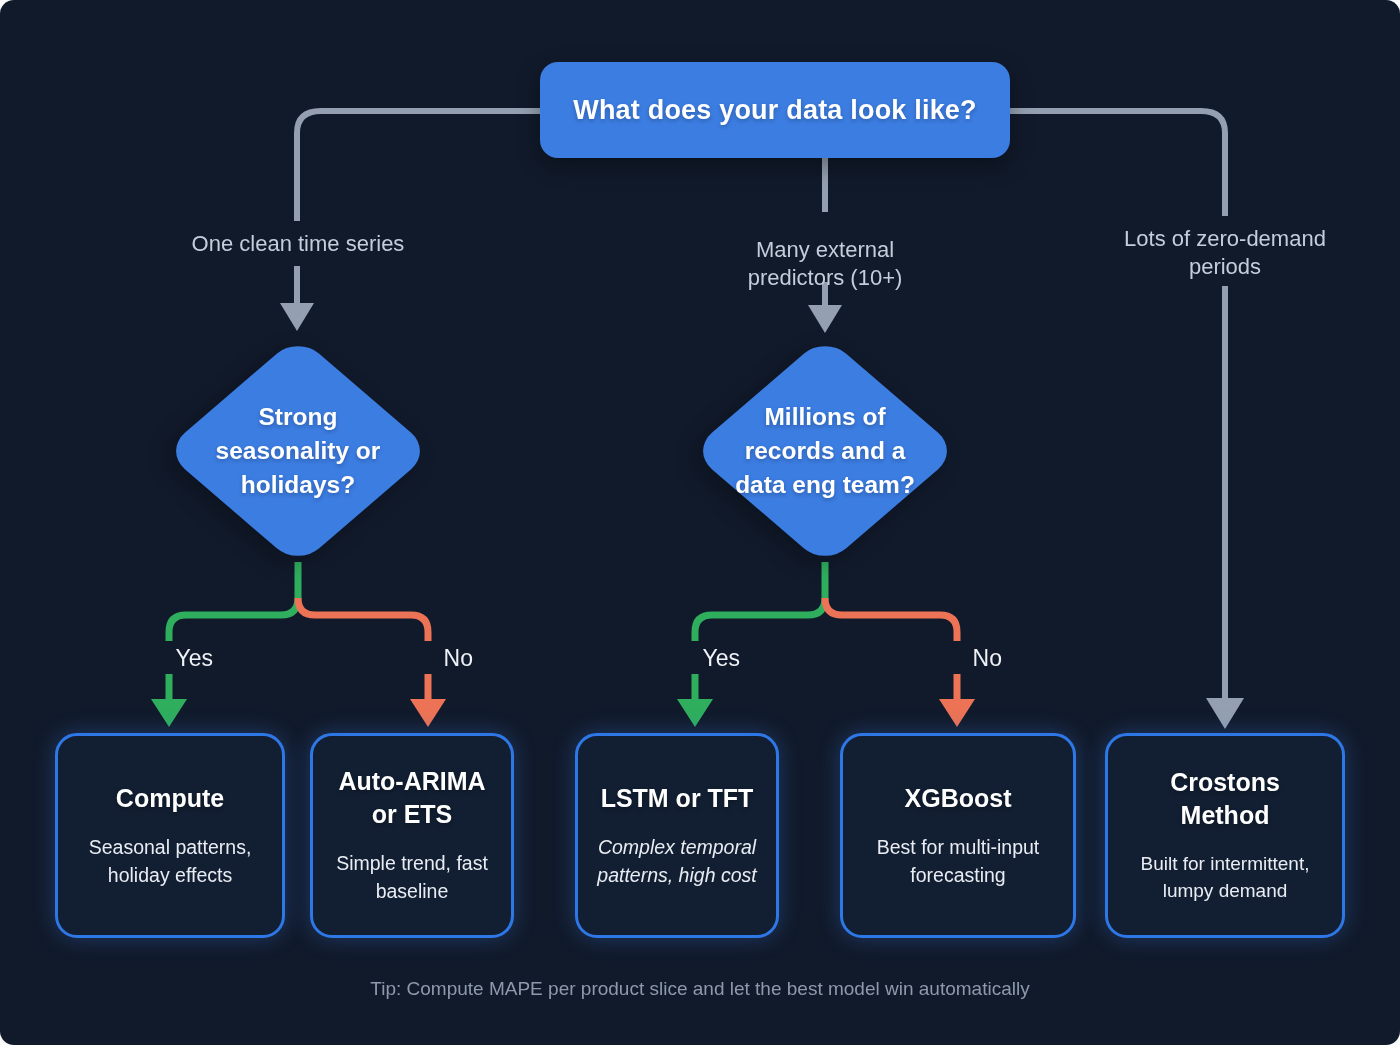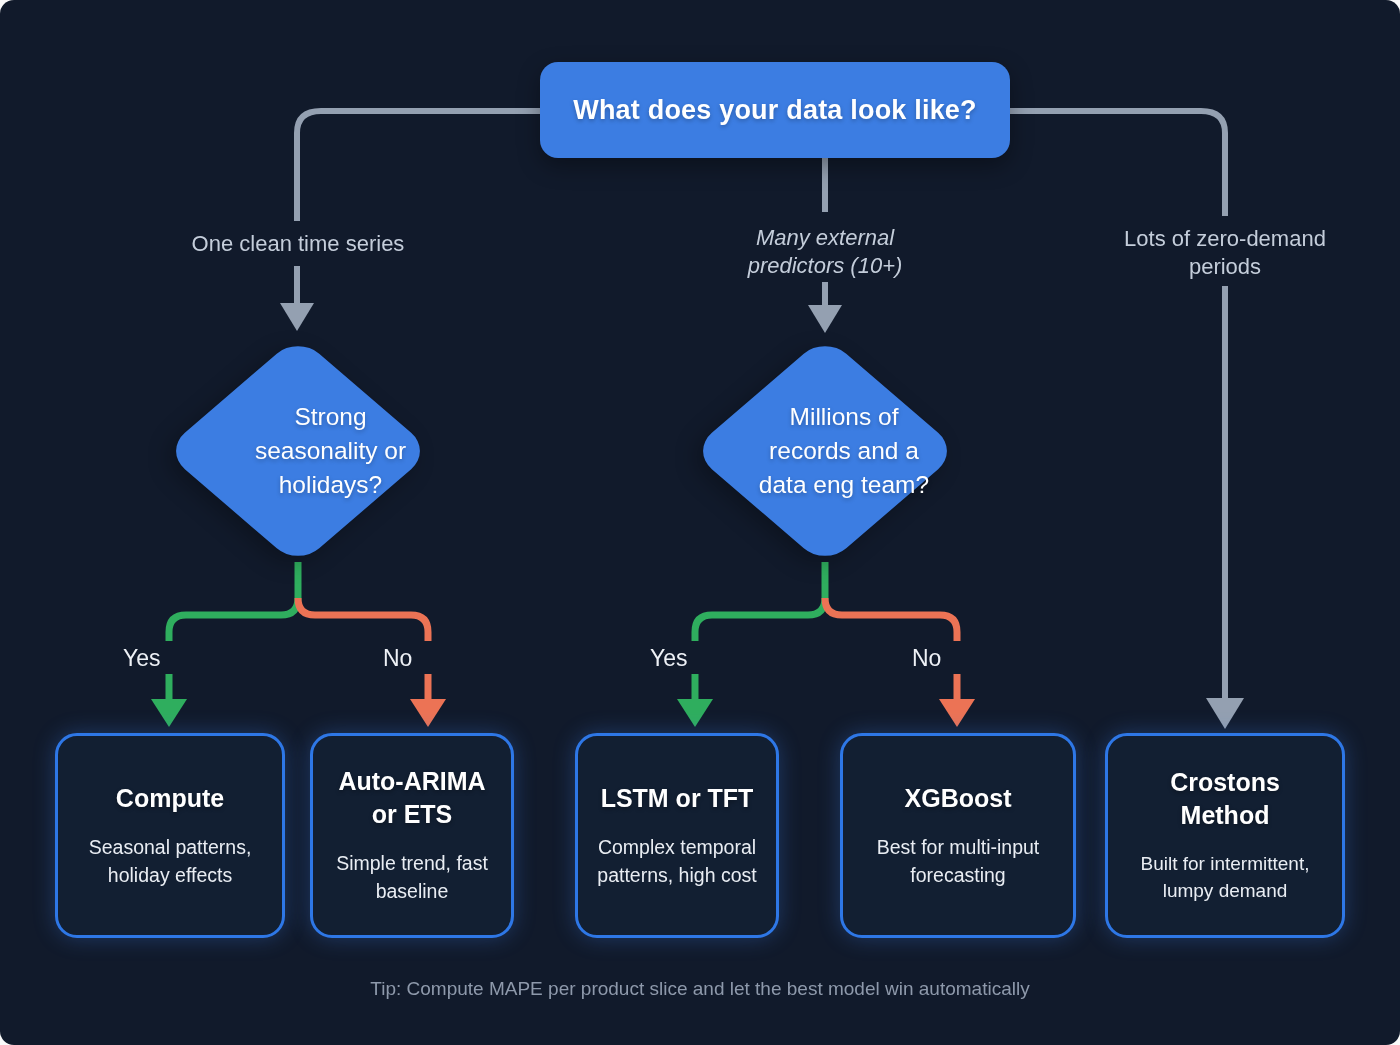--- a/index.html
+++ b/index.html
@@ -34,47 +34,47 @@
     color: #fff; font-size: 27px; font-weight: 700; letter-spacing: .2px;
     text-shadow: 0 2px 4px rgba(0,0,0,.25);
   }
 
   .branch-label {
     color: var(--label-gray);
     font-size: 22px; line-height: 1.25;
     text-align: center; white-space: pre-line;
   }
   .bl-left   { left: 158px; top: 230px; width: 280px; }
-  .bl-middle { left: 725px; top: 224px; width: 200px; font-style: italic; }
+  .bl-middle { left: 725px; top: 236px; width: 200px; }
   .bl-right  { left: 1115px; top: 225px; width: 220px; }
 
   .diamond-shape {
     width: 190px; height: 190px;
     background: var(--accent-blue);
     border-radius: 30px;
     transform: scaleY(0.86) rotate(45deg);
     box-shadow: 0 10px 24px rgba(0,0,0,.28);
   }
   .d-left  { left: 203px; top: 356px; }
   .d-mid   { left: 730px; top: 356px; }
 
   .diamond-text {
     width: 230px; height: 150px;
-    display: flex; align-items: center; justify-content: flex-end;
+    display: flex; align-items: center; justify-content: center;
     text-align: center;
-    color: #fff; font-weight: 400; font-size: 24.5px; line-height: 1.38;
+    color: #fff; font-weight: 700; font-size: 24.5px; line-height: 1.38;
     text-shadow: 0 2px 4px rgba(0,0,0,.25);
   }
   .dt-left { left: 183px; top: 376px; }
   .dt-mid  { left: 710px; top: 376px; }
   .dt-left .inner { width: 165px; }
   .dt-mid  .inner { width: 192px; }
 
   .yn-label {
-    width: 90px; text-align: left;
+    width: 90px; text-align: right;
     color: #eef1f6; font-size: 23px;
   }
   .yn-1 { left: 123px; top: 645px; }
   .yn-2 { left: 383px; top: 645px; }
   .yn-3 { left: 650px; top: 645px; }
   .yn-4 { left: 912px; top: 645px; }
 
   .result-box {
     top: 733px; height: 205px;
     background: var(--box-fill);
@@ -95,21 +95,21 @@
   .result-title {
     color: #fff; font-weight: 700; font-size: 25px; line-height: 1.3;
     text-shadow: 0 2px 4px rgba(0,0,0,.3);
   }
   .rb-2 .result-title { width: 172px; }
   .rb-5 .result-title { width: 182px; }
   .result-sub {
     color: #e9edf3; font-size: 19.5px; line-height: 1.42;
   }
   .rb-1 .result-sub { width: 200px; }
-  .rb-3 .result-sub { width: 208px; }
+  .rb-3 .result-sub { width: 208px; font-style: italic; }
   .rb-4 .result-sub { width: 206px; }
   .rb-5 .result-sub { width: 214px; font-size: 19px; }
 
   .tip {
     left: 0; top: 978px; width: 100%;
     text-align: center;
     color: var(--tip-gray); font-size: 19px;
   }
 </style>
 </head>

